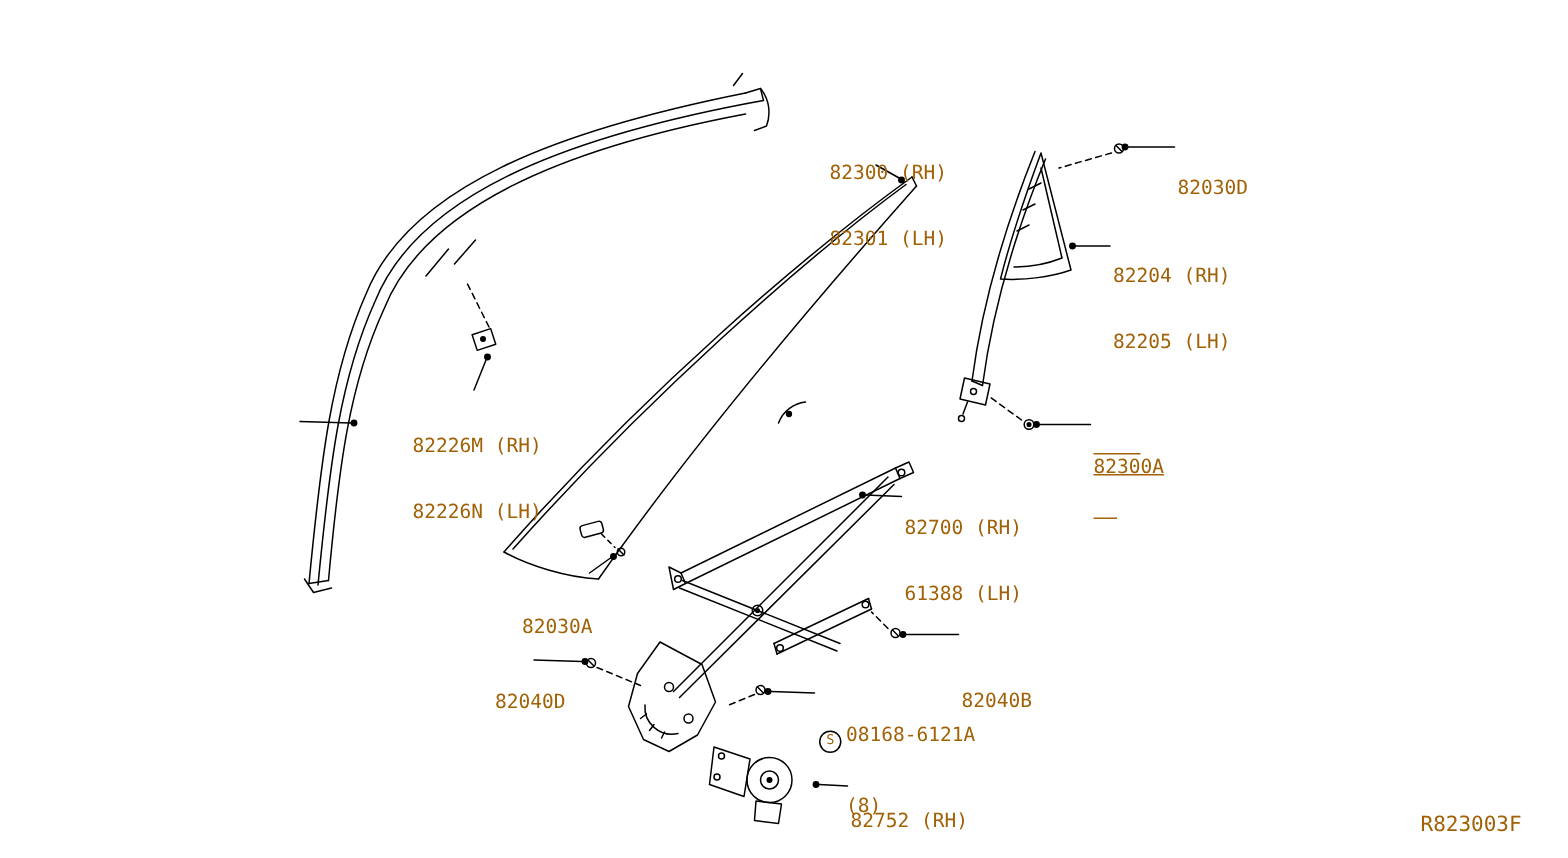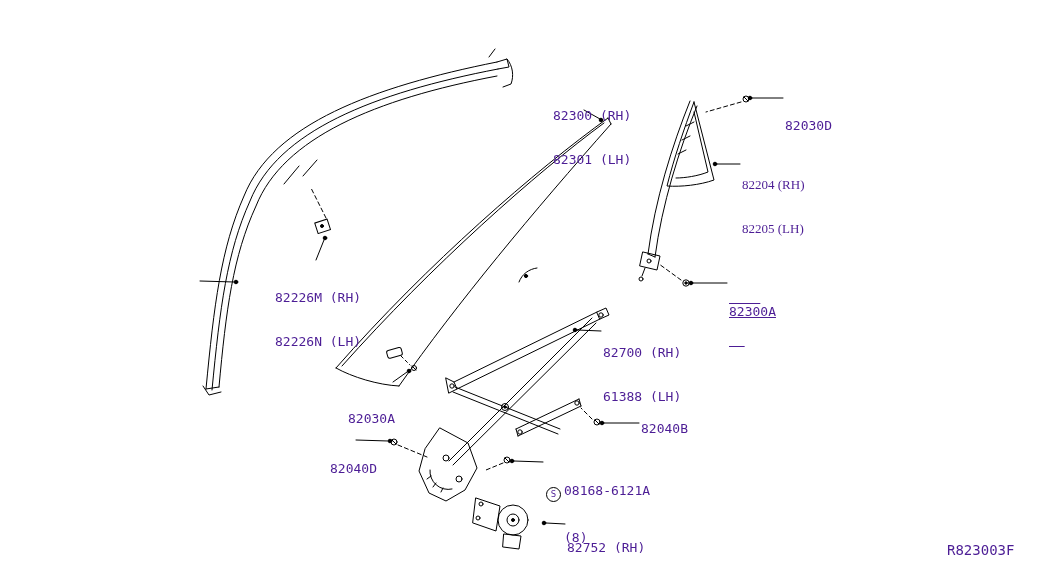--- a/index.html
+++ b/index.html
@@ -1,18 +1,18 @@
 <!DOCTYPE html>
 <html><head>
 <meta charset="utf-8">
 <style>
   html,body { margin:0; padding:0; background:#ffffff; }
   .canvas {
     position:relative; width:1045px; height:572px; background:#ffffff;
-    font-family:"DejaVu Sans Mono","Liberation Mono",monospace; color:#4c1d95;
+    font-family:"DejaVu Sans Mono","Liberation Mono",monospace; color:#a16207;
     overflow:hidden;
   }
   .canvas svg { position:absolute; left:0; top:0; }
   .label { position:absolute; font-size:13px; line-height:14.5px; white-space:pre; }
   .label .ln { pointer-events:none; }
   .scircle {
     display:inline-block; width:13px; height:13px; border:1px solid #000;
     border-radius:50%; text-align:center; line-height:12px; font-size:9px;
     margin-right:3px; vertical-align:-2px;
   }
@@ -165,21 +165,21 @@
 
   <div class="label" style="left:553px; top:80px;">
     <div class="ln">82300 (RH)</div>
     <div class="ln">82301 (LH)</div>
   </div>
 
   <div class="label" style="left:785px; top:90px;">
     <div class="ln">82030D</div>
   </div>
 
-  <div class="label" style="left:742px; top:149px;font-family:Liberation Serif, serif;">
+  <div class="label" style="left:742px; top:149px;">
     <div class="ln">82204 (RH)</div>
     <div class="ln">82205 (LH)</div>
   </div>
 
 
   <div class="label" style="left:275px; top:262px;">
     <div class="ln">82226M (RH)</div>
     <div class="ln">82226N (LH)</div>
   </div>
 
@@ -189,21 +189,21 @@
 
   <div class="label" style="left:603px; top:317px;">
     <div class="ln">82700 (RH)</div>
     <div class="ln">61388 (LH)</div>
   </div>
 
   <div class="label" style="left:348px; top:383px;">
     <div class="ln">82030A</div>
   </div>
 
-  <div class="label" style="left:641px; top:393px;">
+  <div class="label" style="left:641px; top:432px;">
     <div class="ln">82040B</div>
   </div>
 
   <div class="label" style="left:306px; top:433px;margin-left:24px;">
     <div class="ln">82040D</div>
   </div>
 
   <div class="label" style="left:546px; top:455px;">
     <div class="ln"><span class="scircle">S</span><span>08168-6121A</span></div>
     <div class="ln indent">(8)</div>

